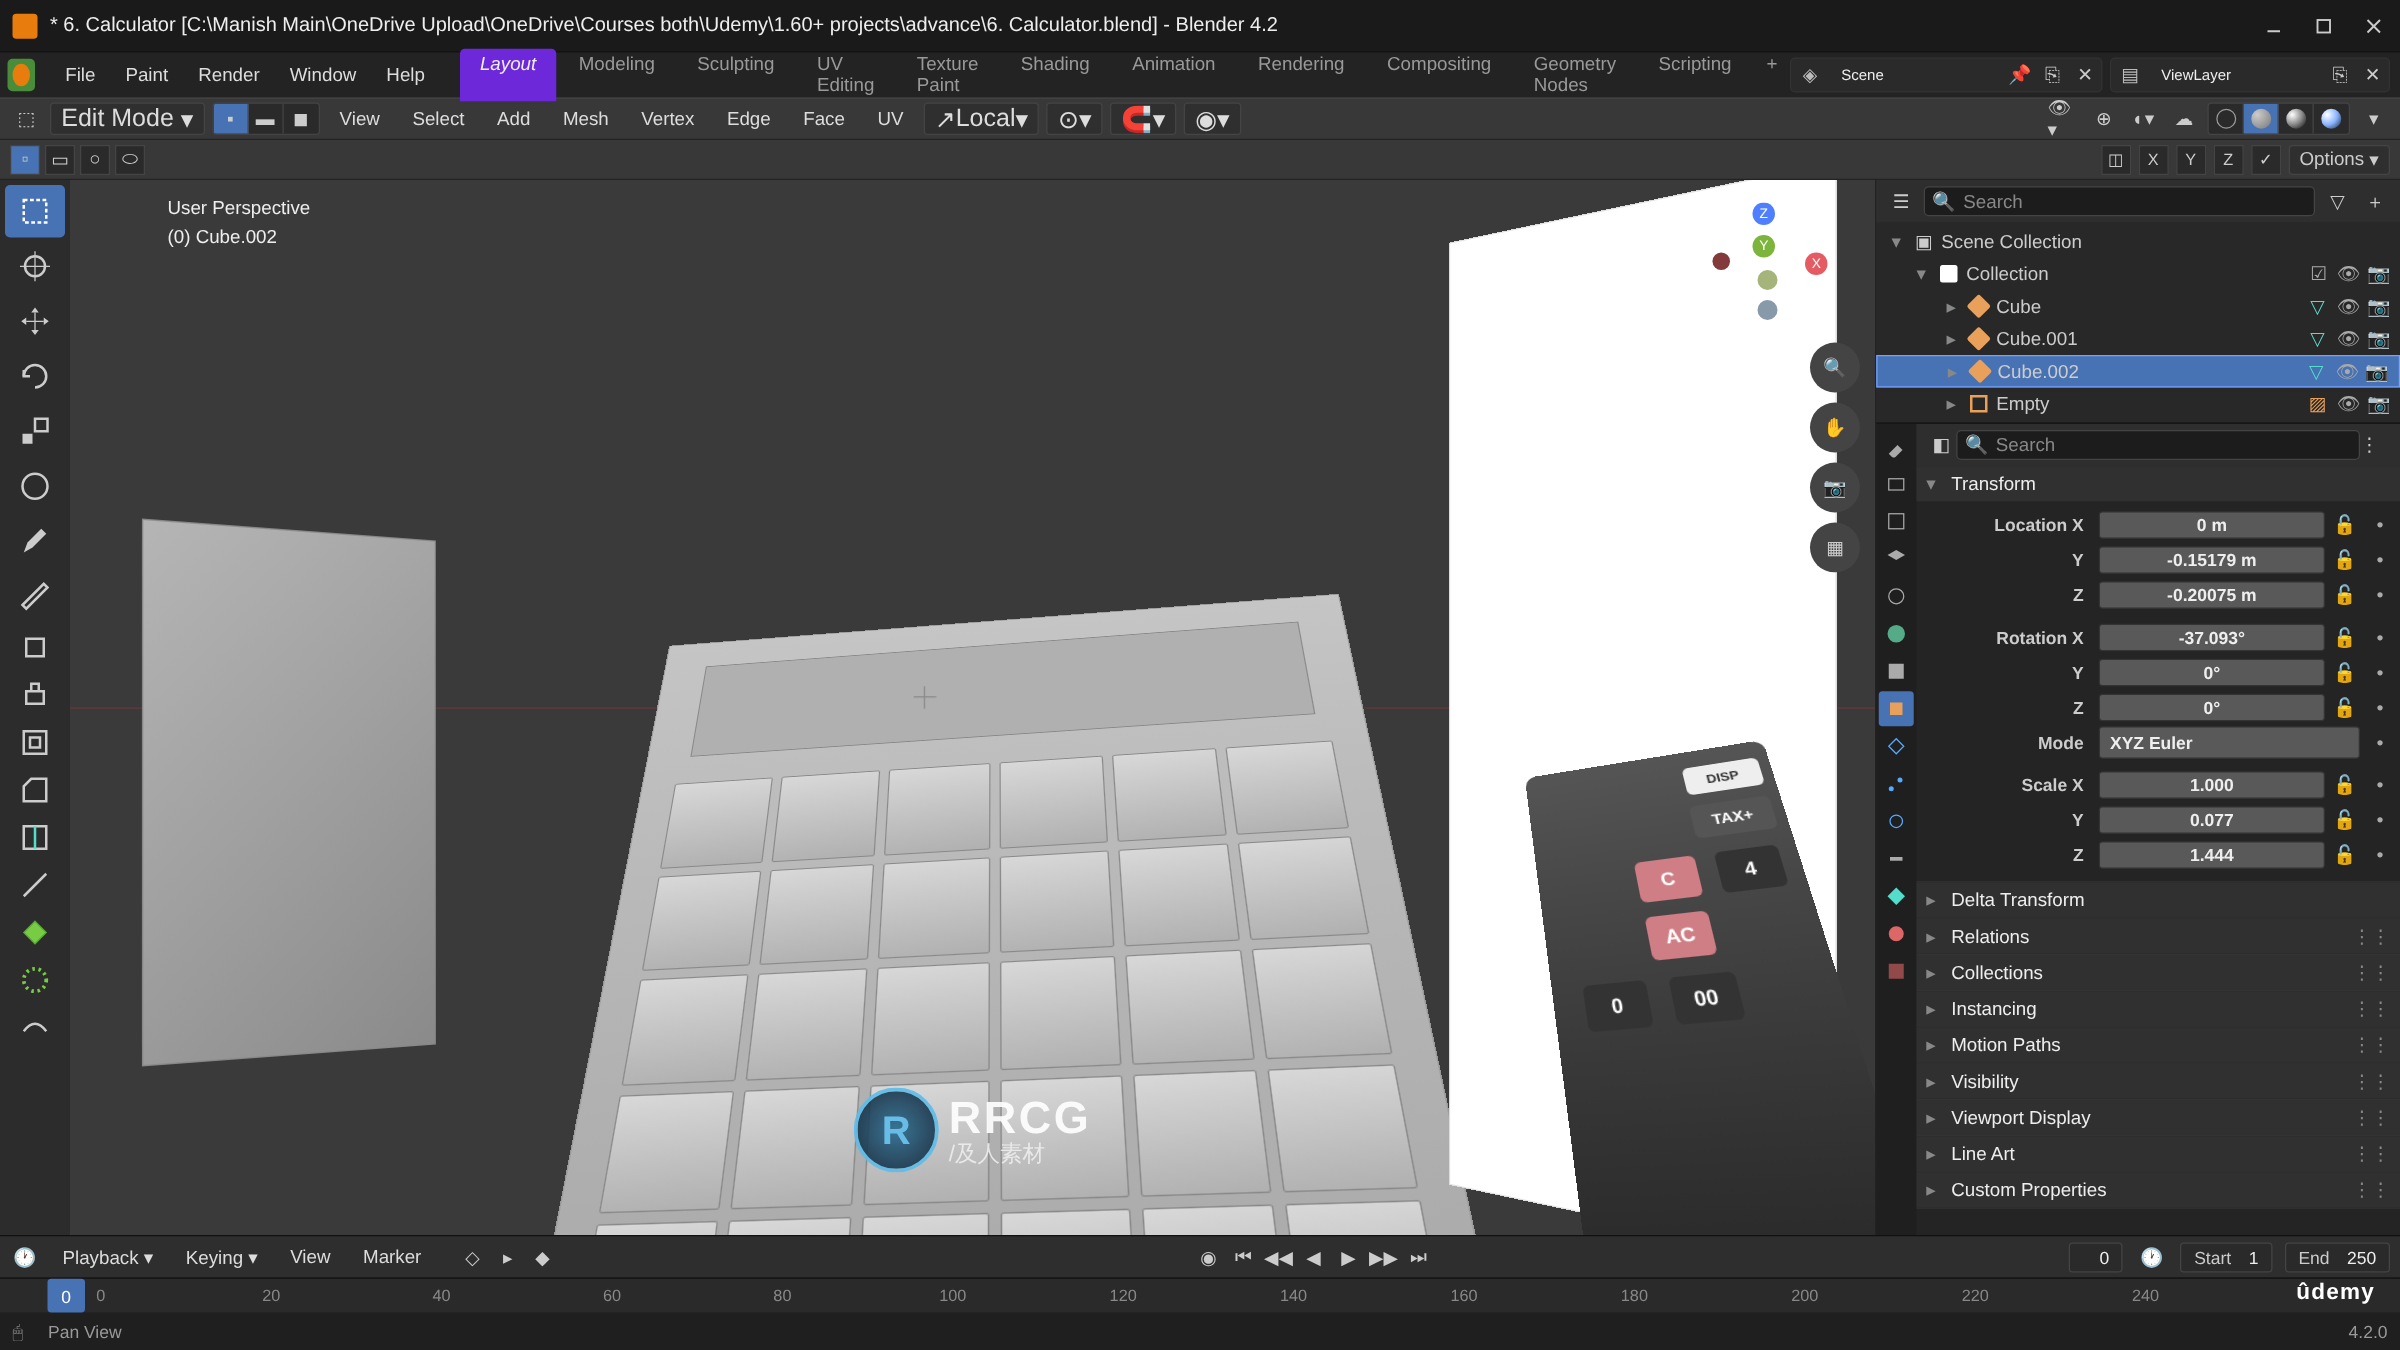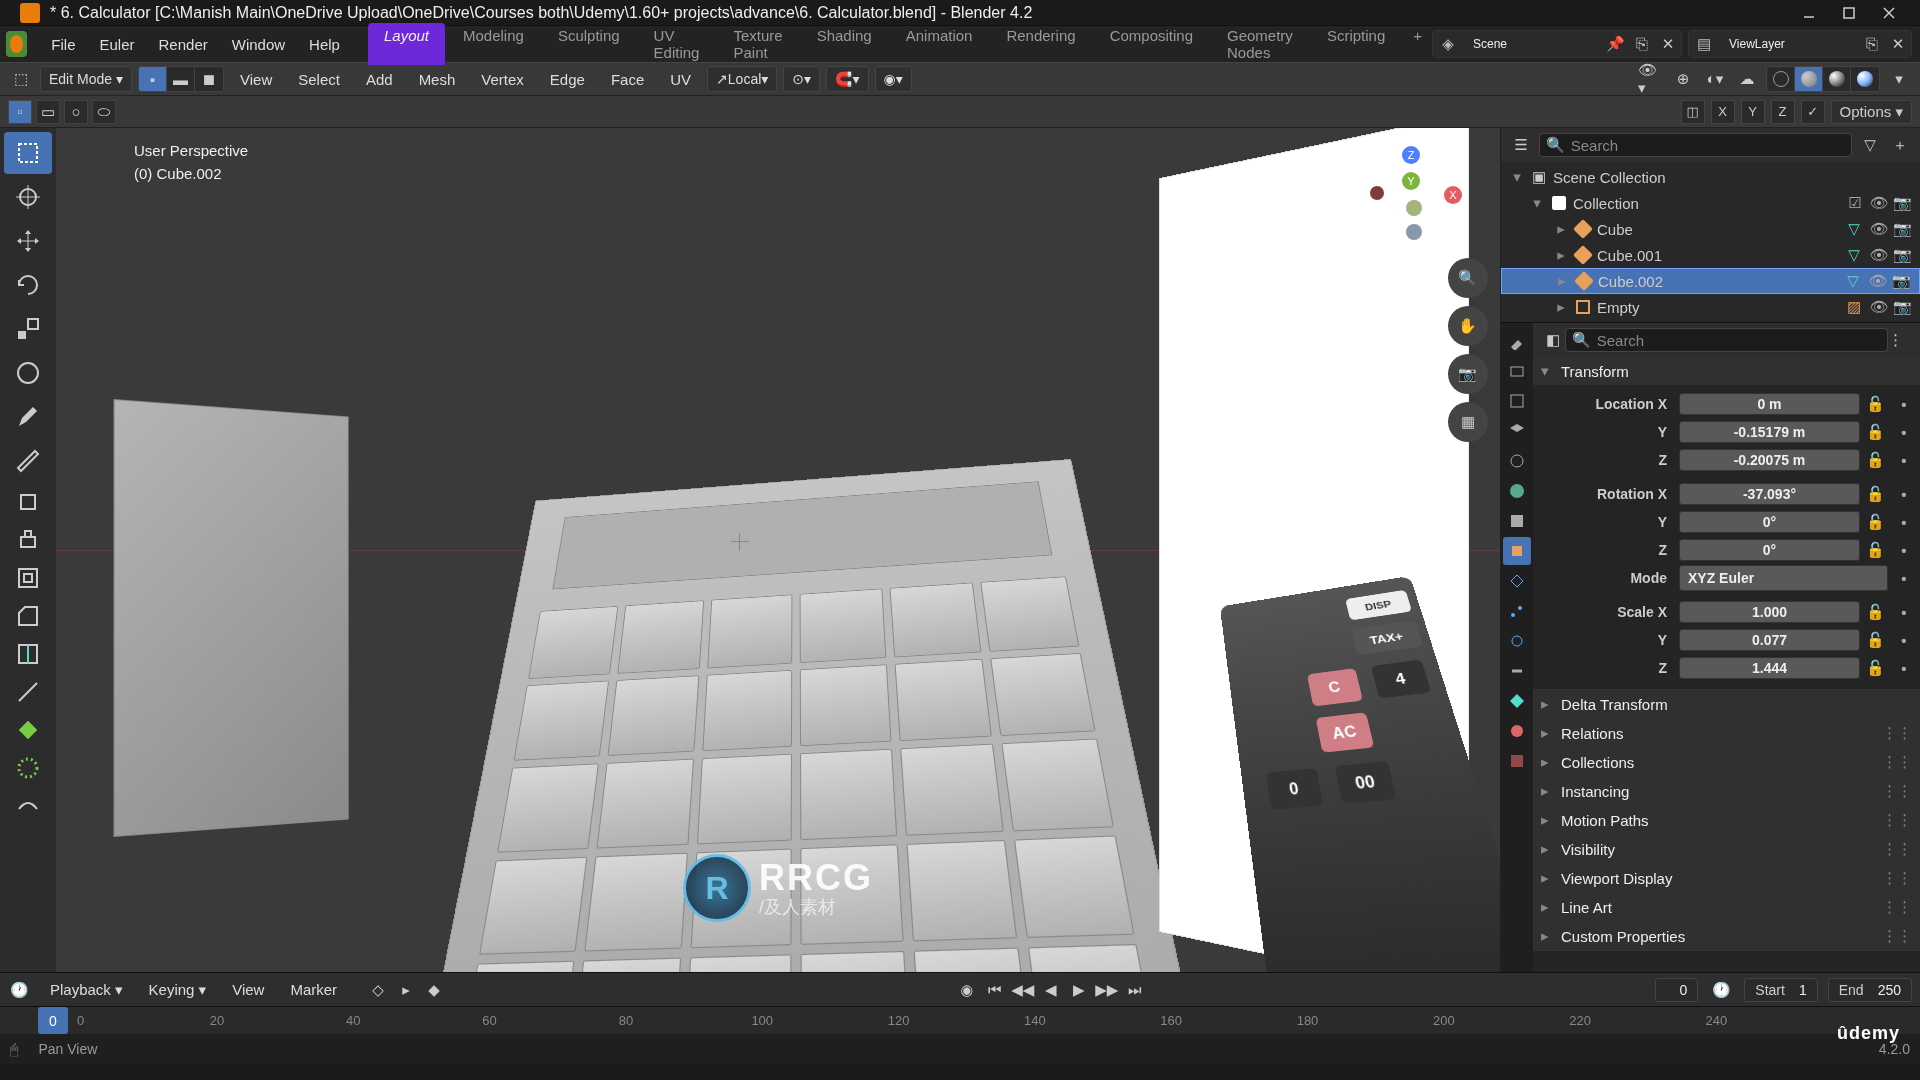--- a/index.html
+++ b/index.html
@@ -1,19 +1,19 @@
 <!DOCTYPE html>
 <html><head>
 <meta charset="utf-8">
 <style>
 * { margin: 0; padding: 0; box-sizing: border-box; font-family: -apple-system, BlinkMacSystemFont, "Segoe UI", sans-serif; }
 body { background: #1a1a1a; color: #ccc; width: 1920px; height: 1080px; overflow: hidden; font-size: 15px; }
 
 
-.titlebar { background: #1a1a1a; height: 26px; display: flex; align-items: center; padding: 0 20px; border-bottom: 1px solid #111; }
+.titlebar { background: #1a1a1a; height: 42px; display: flex; align-items: center; padding: 0 10px; border-bottom: 1px solid #111; }
 .titlebar .appicon { width: 20px; height: 20px; background: #e87d0d; border-radius: 3px; margin-right: 10px; }
 .titlebar .title { color: #eee; font-size: 16px; flex: 1; }
 .titlebar .winbtn { width: 22px; height: 22px; margin-left: 18px; color: #ccc; display: flex; align-items: center; justify-content: center; }
 .winbtn svg { width: 14px; height: 14px; stroke: #ccc; stroke-width: 1.5; fill: none; }
 
 
 .menubar { background: #232323; height: 36px; display: flex; align-items: center; padding-left: 6px; }
 .menubar .blender-logo { width: 26px; height: 26px; background: #498c3a; border-radius: 4px; margin-right: 12px; position: relative; }
 .menubar .blender-logo::after { content: ""; position: absolute; inset: 4px; background: #e87d0d; border-radius: 50%; }
 .menubar .menuitem { padding: 0 12px; color: #ddd; font-size: 15px; height: 100%; display: flex; align-items: center; }
@@ -22,21 +22,21 @@
 .menubar .tab.active { background: #6d28d9; color: #eee; font-style: italic; }
 .menubar .tabplus { padding: 4px 10px; color: #999; }
 .menubar .right { margin-left: auto; display: flex; align-items: center; gap: 6px; padding-right: 8px; }
 .menubar .sceneblock, .menubar .layerblock { display: flex; align-items: center; background: #2a2a2a; border: 1px solid #333; border-radius: 4px; height: 28px; }
 .menubar .sceneblock .icon, .menubar .layerblock .icon { width: 30px; height: 26px; display: flex; align-items: center; justify-content: center; color: #bbb; }
 .menubar .sceneblock .txt, .menubar .layerblock .txt { padding: 0 10px; min-width: 140px; font-size: 12px; color: #eee; }
 .menubar .iconbtn { width: 26px; height: 26px; display: flex; align-items: center; justify-content: center; }
 
 
 .vpheader { background: #383838; height: 34px; display: flex; align-items: center; padding: 0 8px; gap: 6px; border-top: 1px solid #444; border-bottom: 1px solid #222; }
-.vpheader .btn { background: #2f2f2f; border: 1px solid #444; border-radius: 3px; height: 26px; padding: 0 8px; display: flex; align-items: center; font-size: 14px; color: #ddd; }
+.vpheader .btn { background: #2f2f2f; border: 1px solid #444; border-radius: 3px; height: 26px; padding: 0 8px; display: flex; align-items: center; font-size: 20px; color: #ddd; }
 .vpheader .icon { width: 26px; height: 26px; display: flex; align-items: center; justify-content: center; }
 .vpheader .menuitem { padding: 0 10px; font-size: 15px; color: #ddd; }
 .vpheader .spacer { flex: 1; }
 .vpheader .shadegroup { display: flex; background: #2a2a2a; border-radius: 3px; border: 1px solid #444; overflow: hidden; }
 .vpheader .shadegroup .sh { width: 28px; height: 24px; border-right: 1px solid #444; display:flex; align-items:center; justify-content:center;}
 .vpheader .shadegroup .sh:last-child { border-right: none; }
 .vpheader .shadegroup .sh.active { background: #4772b3; }
 .sphere { width: 16px; height: 16px; border-radius: 50%; background: radial-gradient(circle at 30% 30%, #fff, #888 45%, #222); }
 .sphere.wire { background: none; border: 1.5px solid #999; }
 .sphere.solid { background: radial-gradient(circle at 30% 30%, #ccc, #777); }
@@ -179,21 +179,21 @@
       <svg viewBox="0 0 14 14">
         <line x1="2" y1="2" x2="12" y2="12"></line>
         <line x1="12" y1="2" x2="2" y2="12"></line>
       </svg>
     </div>
 </div>
 
 <div class="menubar">
   <div class="blender-logo"></div>
   <div class="menuitem">File</div>
-  <div class="menuitem">Euler</div>
+  <div class="menuitem">Paint</div>
   <div class="menuitem">Render</div>
   <div class="menuitem">Window</div>
   <div class="menuitem">Help</div>
   <div class="tabs">
     <div class="tab active">Layout</div>
     <div class="tab">Modeling</div>
     <div class="tab">Sculpting</div>
     <div class="tab">UV Editing</div>
     <div class="tab">Texture Paint</div>
     <div class="tab">Shading</div>

